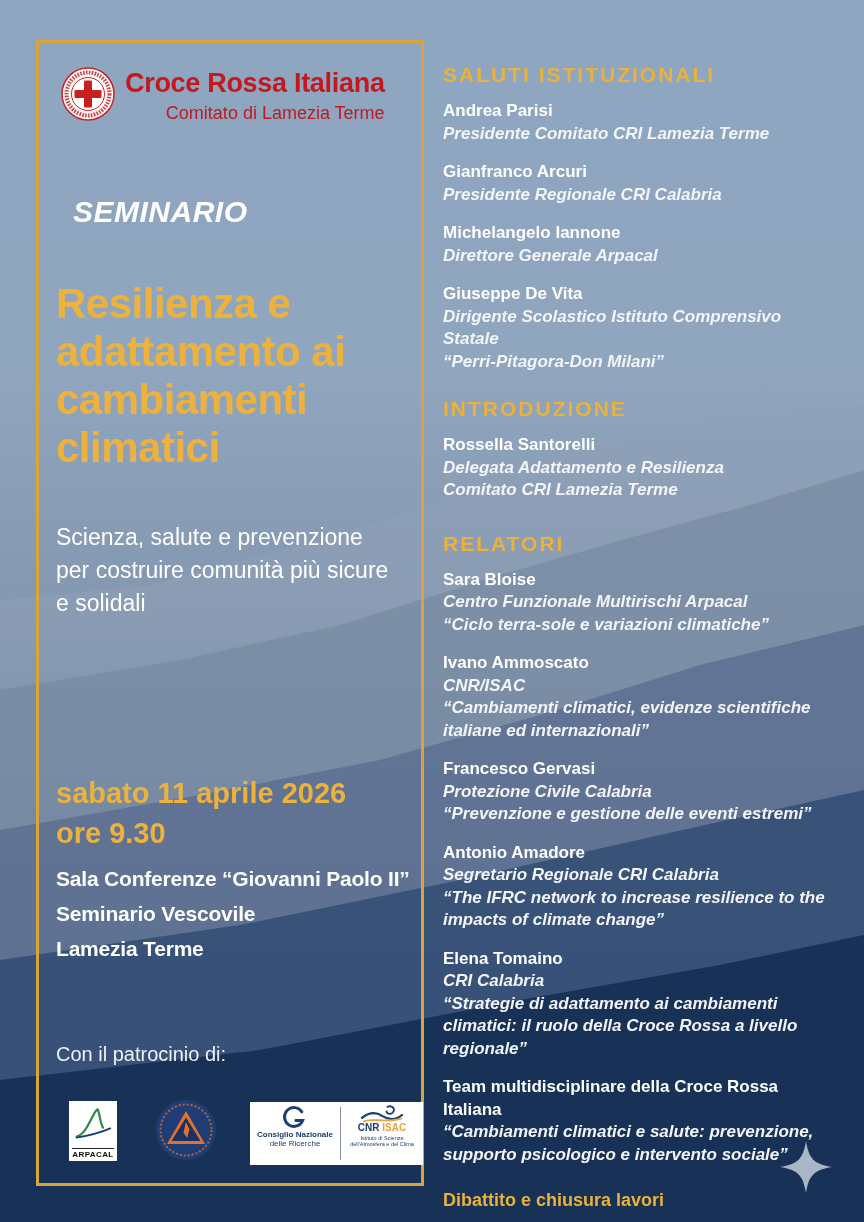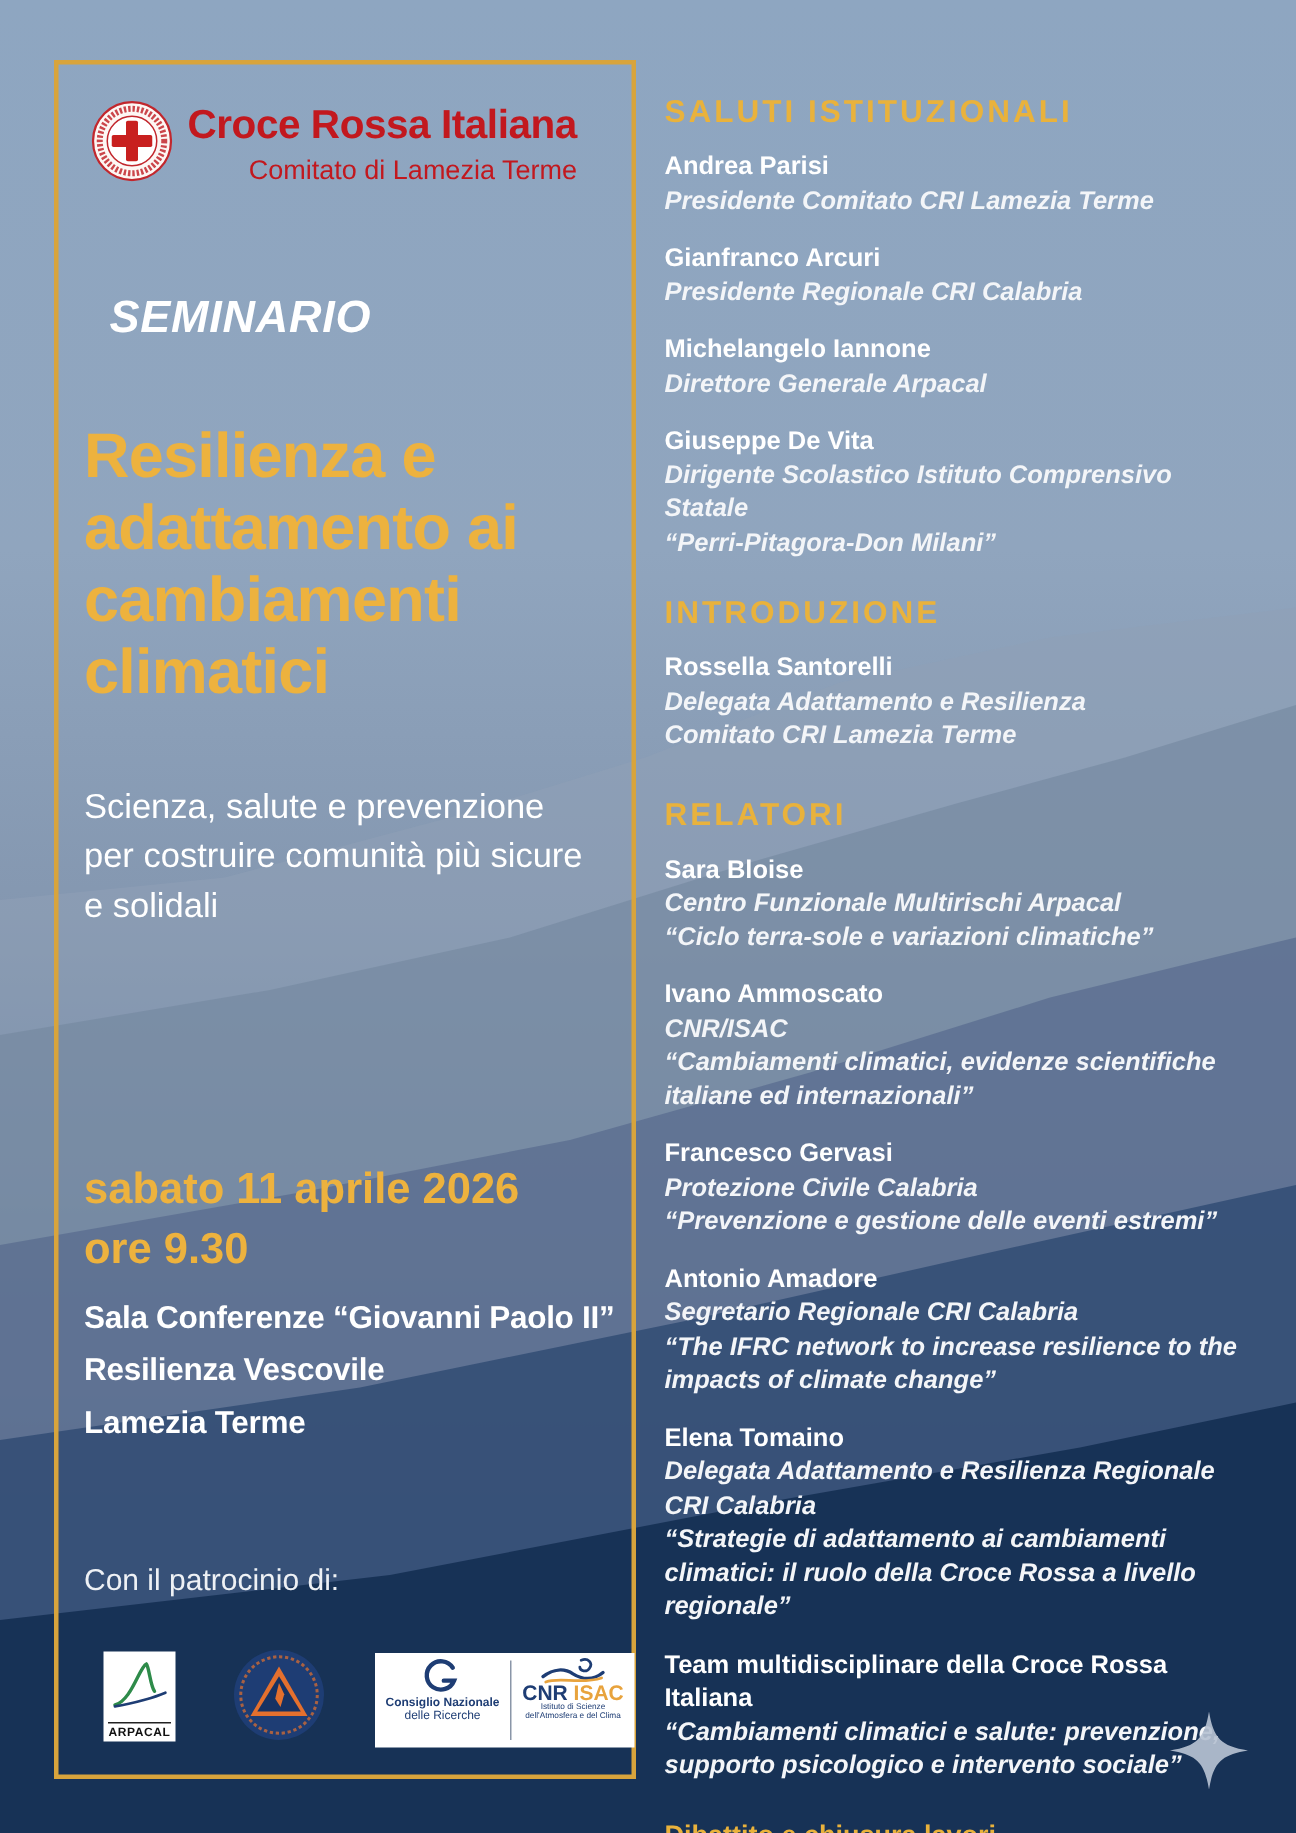--- a/index.html
+++ b/index.html
@@ -28,21 +28,21 @@
   .logo-arpacal{position:absolute;left:30px;top:2px;width:48px;height:60px;background:#fff;display:flex;flex-direction:column;align-items:center;justify-content:flex-end;padding-bottom:2px;box-sizing:border-box;}
   .logo-arpacal svg{position:absolute;top:2px;left:4px;}
   .arpacal-label{font-size:8px;font-weight:700;color:#111;letter-spacing:0.4px;border-top:1px solid #222;padding-top:1px;}
   .logo-pc{position:absolute;left:116px;top:0;width:62px;height:62px;}
   .logo-cnr-box{position:absolute;left:211px;top:3px;width:173px;height:63px;background:#fff;display:flex;align-items:stretch;box-sizing:border-box;padding:3px 4px;}
   .cnr-left{width:82px;display:flex;flex-direction:column;align-items:center;justify-content:flex-start;}
   .cnr-text{font-size:8px;font-weight:700;color:#1e3d74;line-height:9px;text-align:center;margin-top:1px;}
   .cnr-text2{font-size:8px;font-weight:500;color:#1e3d74;line-height:9px;text-align:center;}
   .cnr-divider{width:1px;background:#8a96a8;margin:2px 4px;}
   .isac-right{flex:1;display:flex;flex-direction:column;align-items:center;justify-content:flex-start;}
-  .isac-label{font-size:14px;font-weight:700;line-height:10px;margin-top:-2px;}
+  .isac-label{font-size:10px;font-weight:700;line-height:10px;margin-top:-2px;}
   .isac-label .c1{color:#1e3d74;} .isac-label .c2{color:#e8a33d;}
   .isac-caption{font-size:5.5px;color:#1e3d74;line-height:6px;text-align:center;margin-top:2px;}
   
   .right-col{position:absolute;left:443px;top:63px;width:392px;color:#fff;}
   .section-heading{color:#e9b23c;font-weight:700;font-size:21px;letter-spacing:2px;margin:0 0 13px 0;}
   .section-heading.mt1{margin-top:24px;}
   .section-heading.mt2{margin-top:30px;}
   .entry{margin-bottom:16px;font-size:17px;line-height:22.5px;}
   .entry-name{font-weight:700;color:#fff;}
   .entry-line{font-style:italic;font-weight:700;color:#f3f5f8;}
@@ -91,21 +91,21 @@
 
     <div class="subtitle">Scienza, salute e prevenzione per costruire comunità più sicure e solidali</div>
 
     <div class="date-block">
       <div>sabato 11 aprile 2026</div>
       <div>ore 9.30</div>
     </div>
 
     <div class="venue-block">
       <div>Sala Conferenze “Giovanni Paolo II”</div>
-      <div>Resilienza Vescovile</div>
+      <div>Seminario Vescovile</div>
       <div>Lamezia Terme</div>
     </div>
 
     <div class="patronage-label">Con il patrocinio di:</div>
 
     <div class="logos-row">
 
       <div class="logo-arpacal">
         <svg width="40" height="40" viewBox="0 0 44 42" aria-hidden="true">
           <path d="M4,36 C16,33 22,8 27,6 C29,8 30,22 33,26" fill="none" stroke="#2e8b4a" stroke-width="2.5" stroke-linecap="round"></path>
@@ -197,21 +197,20 @@
       <div class="entry-line">Protezione Civile Calabria</div>
       <div class="entry-line">“Prevenzione e gestione delle eventi estremi”</div>
     </div>
     <div class="entry">
       <div class="entry-name">Antonio Amadore</div>
       <div class="entry-line">Segretario Regionale CRI Calabria</div>
       <div class="entry-line">“The IFRC network to increase resilience to the impacts of climate change”</div>
     </div>
     <div class="entry">
       <div class="entry-name">Elena Tomaino</div>
-      <div class="entry-line">Delegata Adattamento e Resilienza Regionale</div>
       <div class="entry-line">CRI Calabria</div>
       <div class="entry-line">“Strategie di adattamento ai cambiamenti climatici: il ruolo della Croce Rossa a livello regionale”</div>
     </div>
     <div class="entry">
       <div class="entry-name">Team multidisciplinare della Croce Rossa Italiana</div>
       <div class="entry-line">“Cambiamenti climatici e salute: prevenzione, supporto psicologico e intervento sociale”</div>
     </div>
 
     <div class="closing">Dibattito e chiusura lavori</div>
   </div>

